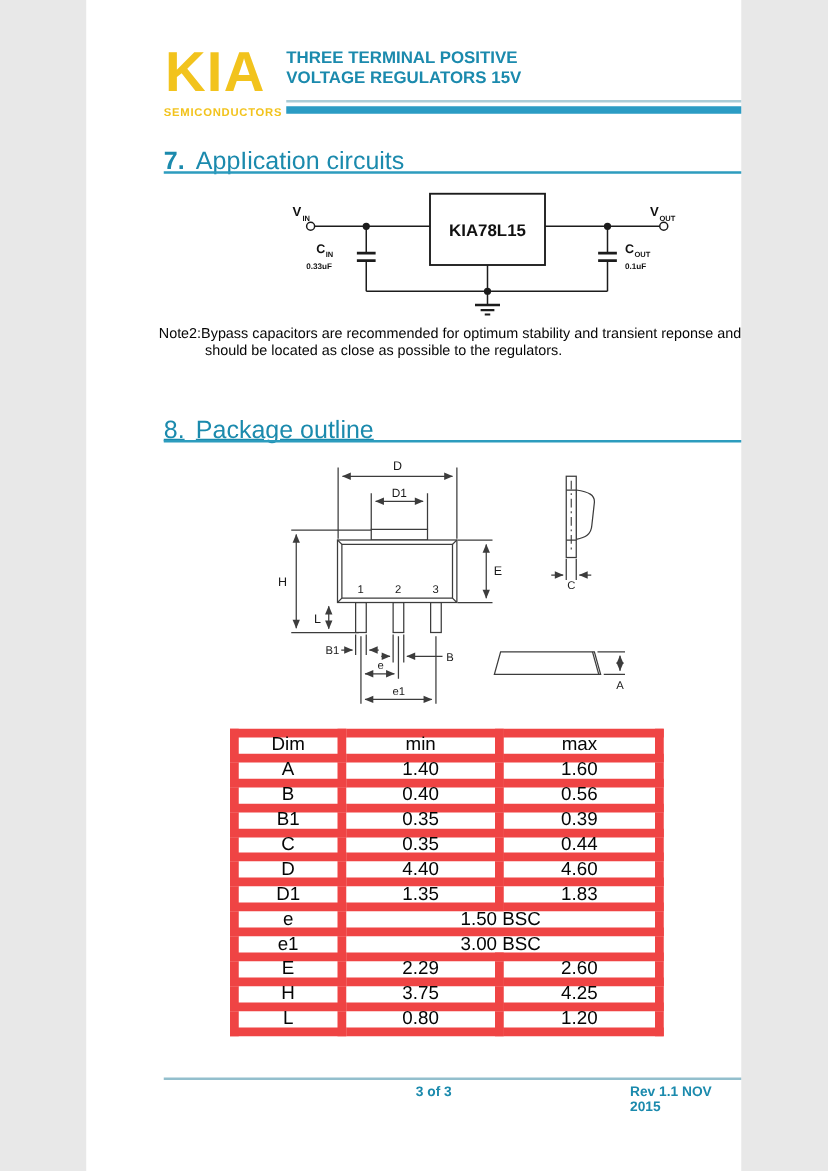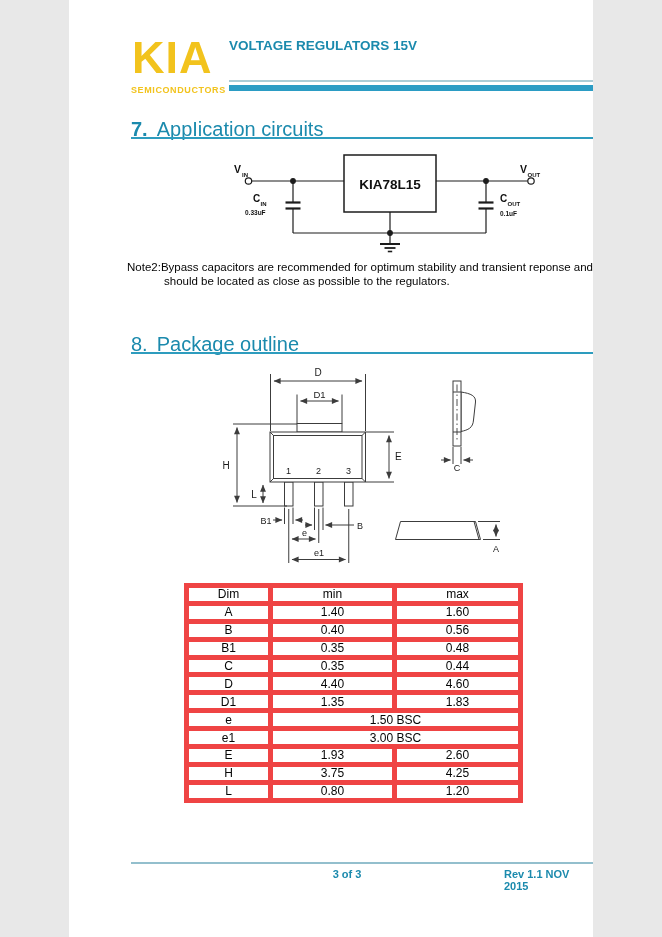--- a/index.html
+++ b/index.html
@@ -15,36 +15,37 @@
   .rule-thick{left:160px;top:85px;width:454px;height:6px;background:#2b9cc4;}
   
   .sec{font-size:20px;color:#1b8aad;}
   .sec .num{font-weight:bold;margin-right:9px;}
   .sec-rule{height:2px;background:#2d9cbe;}
   
   .notes{left:58px;top:261px;font-size:11.5px;color:#050505;line-height:13.8px;}
   .notes .indent{padding-left:37px;}
   
   table.dims{border-collapse:collapse;position:absolute;left:115px;top:583px;}
-  table.dims td,table.dims th{border:5px solid #ef4444;font-size:12px;font-weight:normal;
+  table.dims td,table.dims th{border:7px solid #ef4444;font-size:15px;font-weight:normal;
       text-align:center;height:12.9px;line-height:12px;padding:0;color:#050505;}
   .col-dim{width:79px;}.col-min{width:119px;}.col-max{width:121px;}
   
   .foot-rule{left:62px;top:862px;width:555px;height:2px;background:#93bfcd;}
   .foot-txt{font-size:11px;font-weight:bold;color:#1b8aad;top:868px;}
   svg text{font-family:"Liberation Sans",sans-serif;}
 </style>
 </head>
 <body>
 
 <div class="page">
 
   <div class="abs logo">KIA</div>
   <div class="abs logo-sub">SEMICONDUCTORS</div>
   <div class="abs doc-title">
+    <div>THREE TERMINAL POSITIVE</div>
     <div>VOLTAGE REGULATORS 15V</div>
   </div>
   <div class="abs part-no">78L15</div>
   <div class="abs rule-thin"></div>
   <div class="abs rule-thick"></div>
 
   <div class="abs sec" style="left:62px;top:118px;">
     <span class="num">7.</span><span>AppIication circuits</span>
   </div>
   <div class="abs sec-rule" style="left:62px;top:137px;width:555px;"></div>
@@ -201,21 +202,21 @@
       <td>1.60</td>
     </tr>
     <tr>
       <td>B</td>
       <td>0.40</td>
       <td>0.56</td>
     </tr>
     <tr>
       <td>B1</td>
       <td>0.35</td>
-      <td>0.48</td>
+      <td>0.39</td>
     </tr>
     <tr>
       <td>C</td>
       <td>0.35</td>
       <td>0.44</td>
     </tr>
     <tr>
       <td>D</td>
       <td>4.40</td>
       <td>4.60</td>
@@ -228,21 +229,21 @@
     <tr>
       <td>e</td>
       <td colspan="2">1.50 BSC</td>
     </tr>
     <tr>
       <td>e1</td>
       <td colspan="2">3.00 BSC</td>
     </tr>
     <tr>
       <td>E</td>
-      <td>1.93</td>
+      <td>2.29</td>
       <td>2.60</td>
     </tr>
     <tr>
       <td>H</td>
       <td>3.75</td>
       <td>4.25</td>
     </tr>
     <tr>
       <td>L</td>
       <td>0.80</td>

